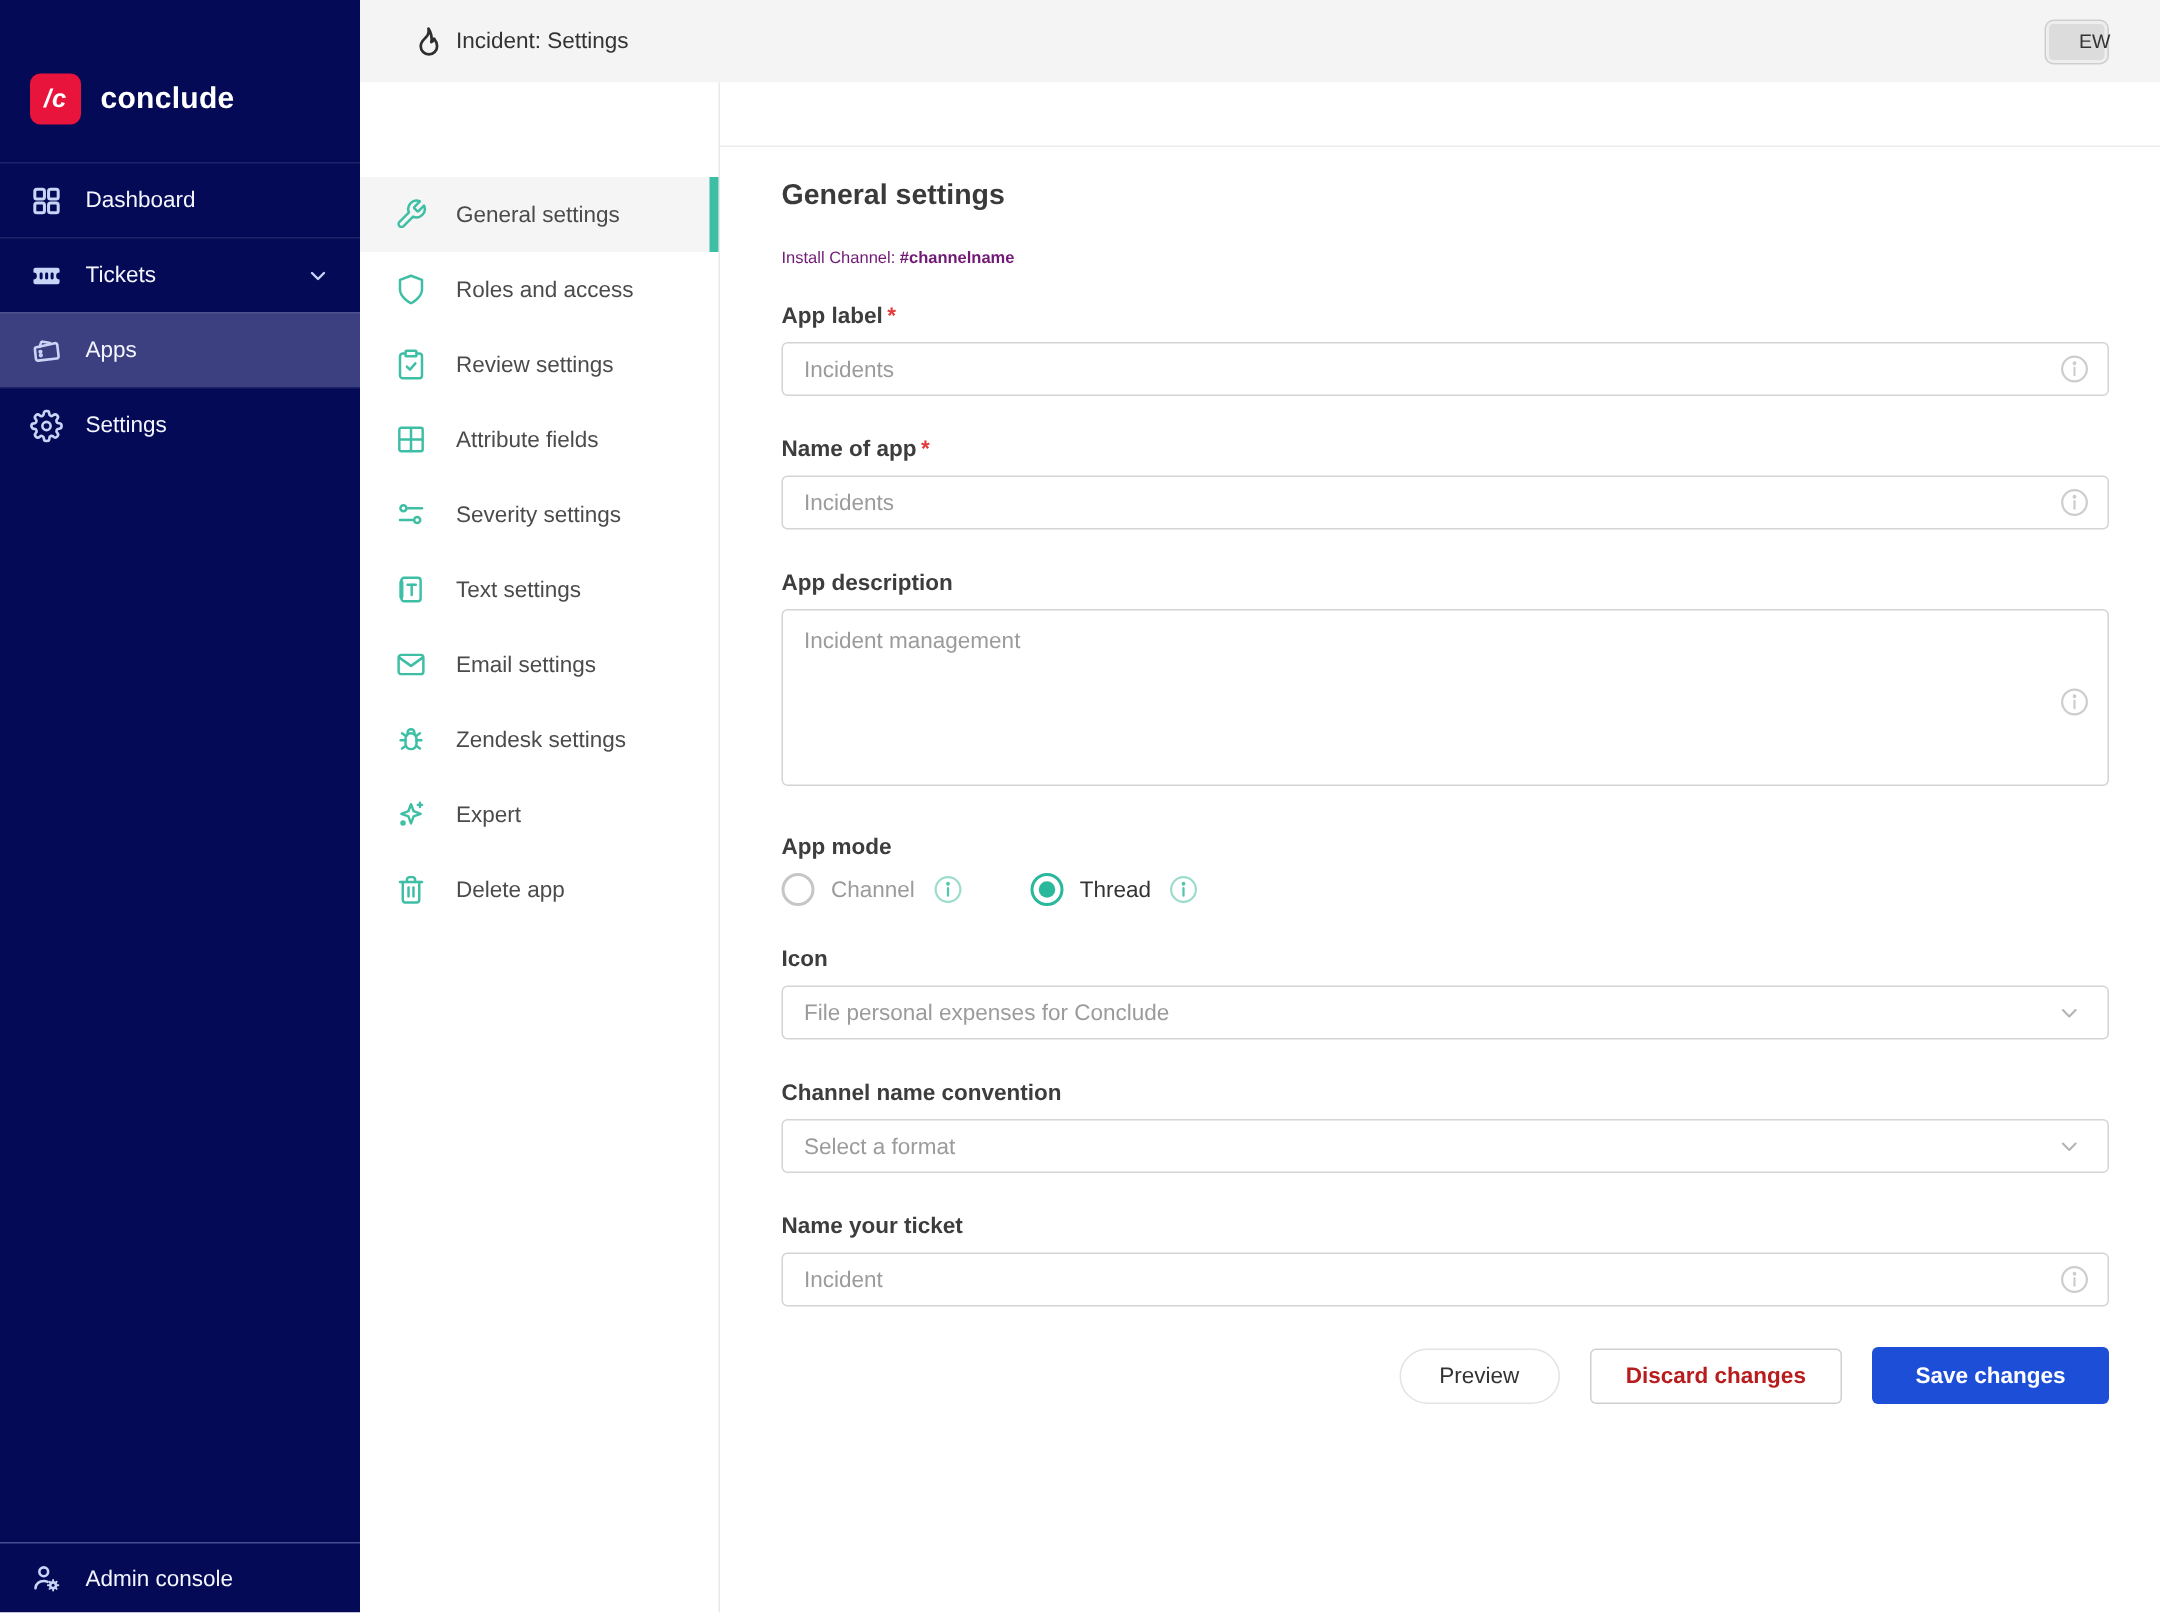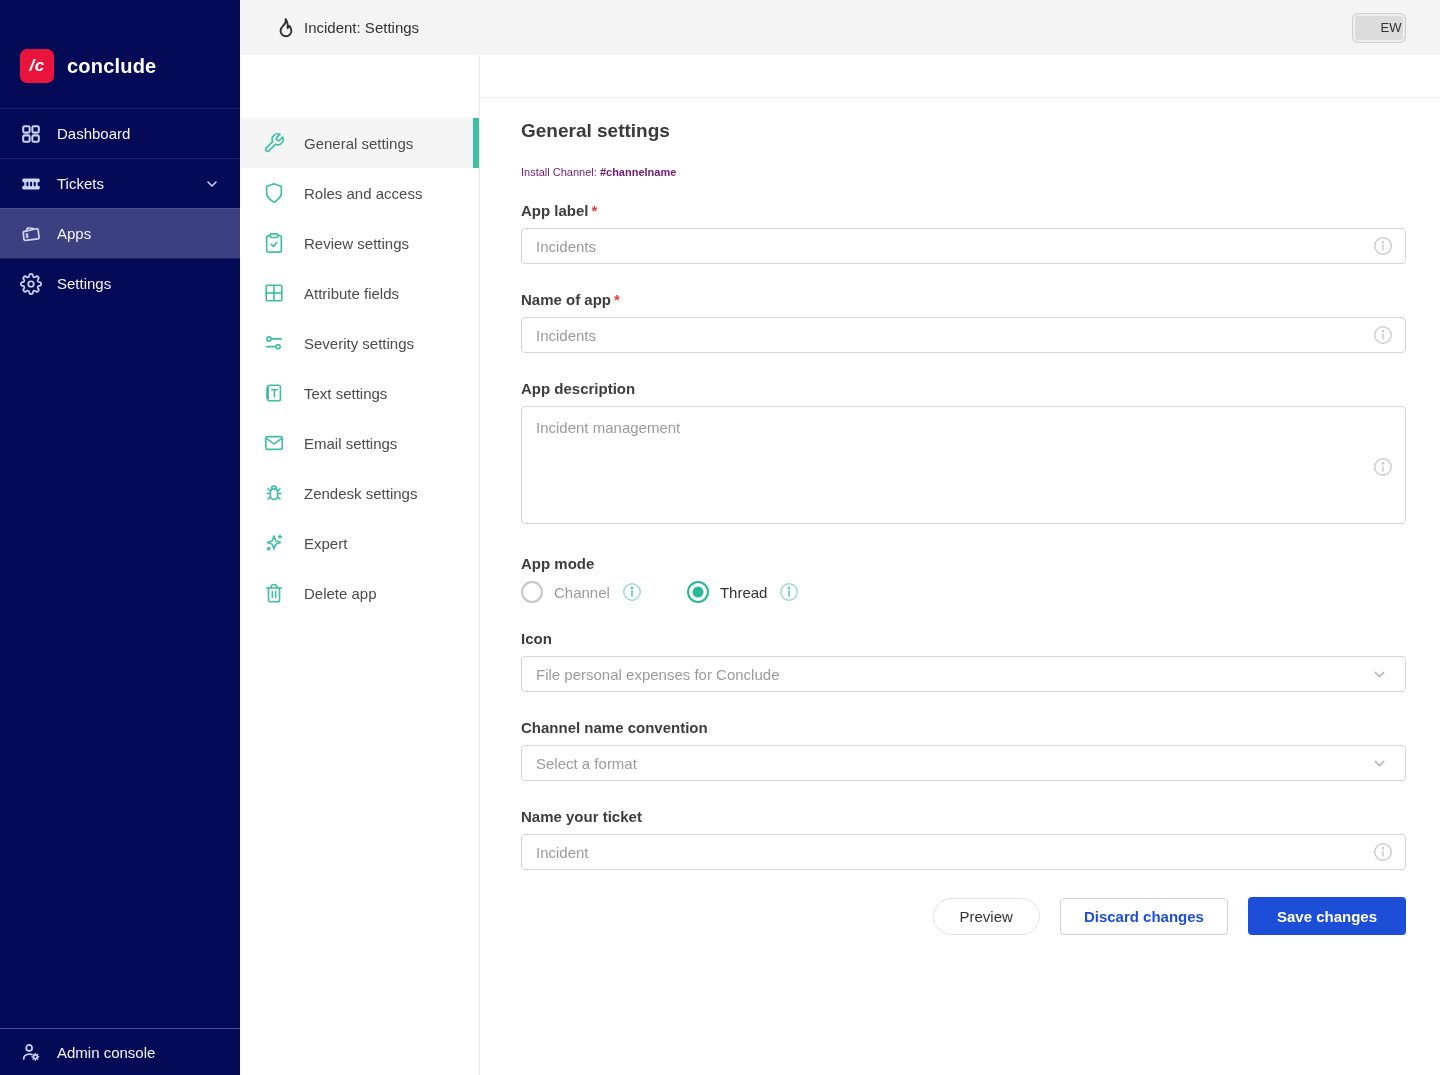--- a/index.html
+++ b/index.html
@@ -27,21 +27,21 @@
   .sidebar-footer { border-top:1px solid rgba(150,162,225,0.45); }
   .sidebar-footer .nav-item { border-top:none; height:46px; }
 
   svg { display:block; }
 
   
   .right-col { flex:1; display:flex; flex-direction:column; }
   .topbar { height:55px; background:#f4f4f4; display:flex; align-items:center;
             padding:0 34px 0 33px; flex:0 0 55px; }
   .topbar-title { font-size:15px; color:#333; margin-left:8px; }
-  .avatar { margin-left:auto; width:54px; height:30px; background:#dcdcdc;
+  .avatar { margin-left:auto; width:43px; height:30px; background:#dcdcdc;
             border:1px solid #cfcfcf; box-shadow:inset 0 0 0 2px #eeeeee;
             border-radius:6px; display:flex; align-items:center; justify-content:center;
             font-size:13px; color:#333; cursor:pointer;padding-left:24px; }
 
   .body-row { flex:1; display:flex; min-height:0; }
 
   
   .settings-nav { width:240px; flex:0 0 240px; background:#fff; border-right:1px solid #e9e9e9;
                   padding-top:63px; }
   .snav-item { height:50px; display:flex; align-items:center; gap:19px; padding:0 20px 0 23px;
@@ -88,21 +88,21 @@
   .radio-label.muted { color:#9b9b9b; }
   .radio-label.dark { color:#333; }
   .radio-opt .info-inline { display:flex; cursor:pointer; }
 
   
   .btn-row { display:flex; justify-content:flex-end; align-items:center; gap:20px;
              margin-top:24px; }
   .btn { height:37px; font-size:15px; font-family:"Liberation Sans", sans-serif;
          cursor:pointer; background:#fff; color:#333; }
   .btn-preview { border:1px solid #e3e3e3; border-radius:19px; padding:0 26px; }
-  .btn-discard { border:1px solid #cfcfcf; border-radius:4px; padding:0 23px; font-weight:bold; color:#1d4ed8; }
+  .btn-discard { border:1px solid #cfcfcf; border-radius:4px; padding:0 23px; font-weight:bold; color:#b91c1c; }
   .btn-save { border:none; border-radius:4px; padding:0 29px; height:38px;
               background:#1d4ed8; color:#fff; font-weight:bold; }
 </style>
 </head>
 <body>
 
 <div class="app">
 
   <div class="sidebar">
     <div class="logo-row">

